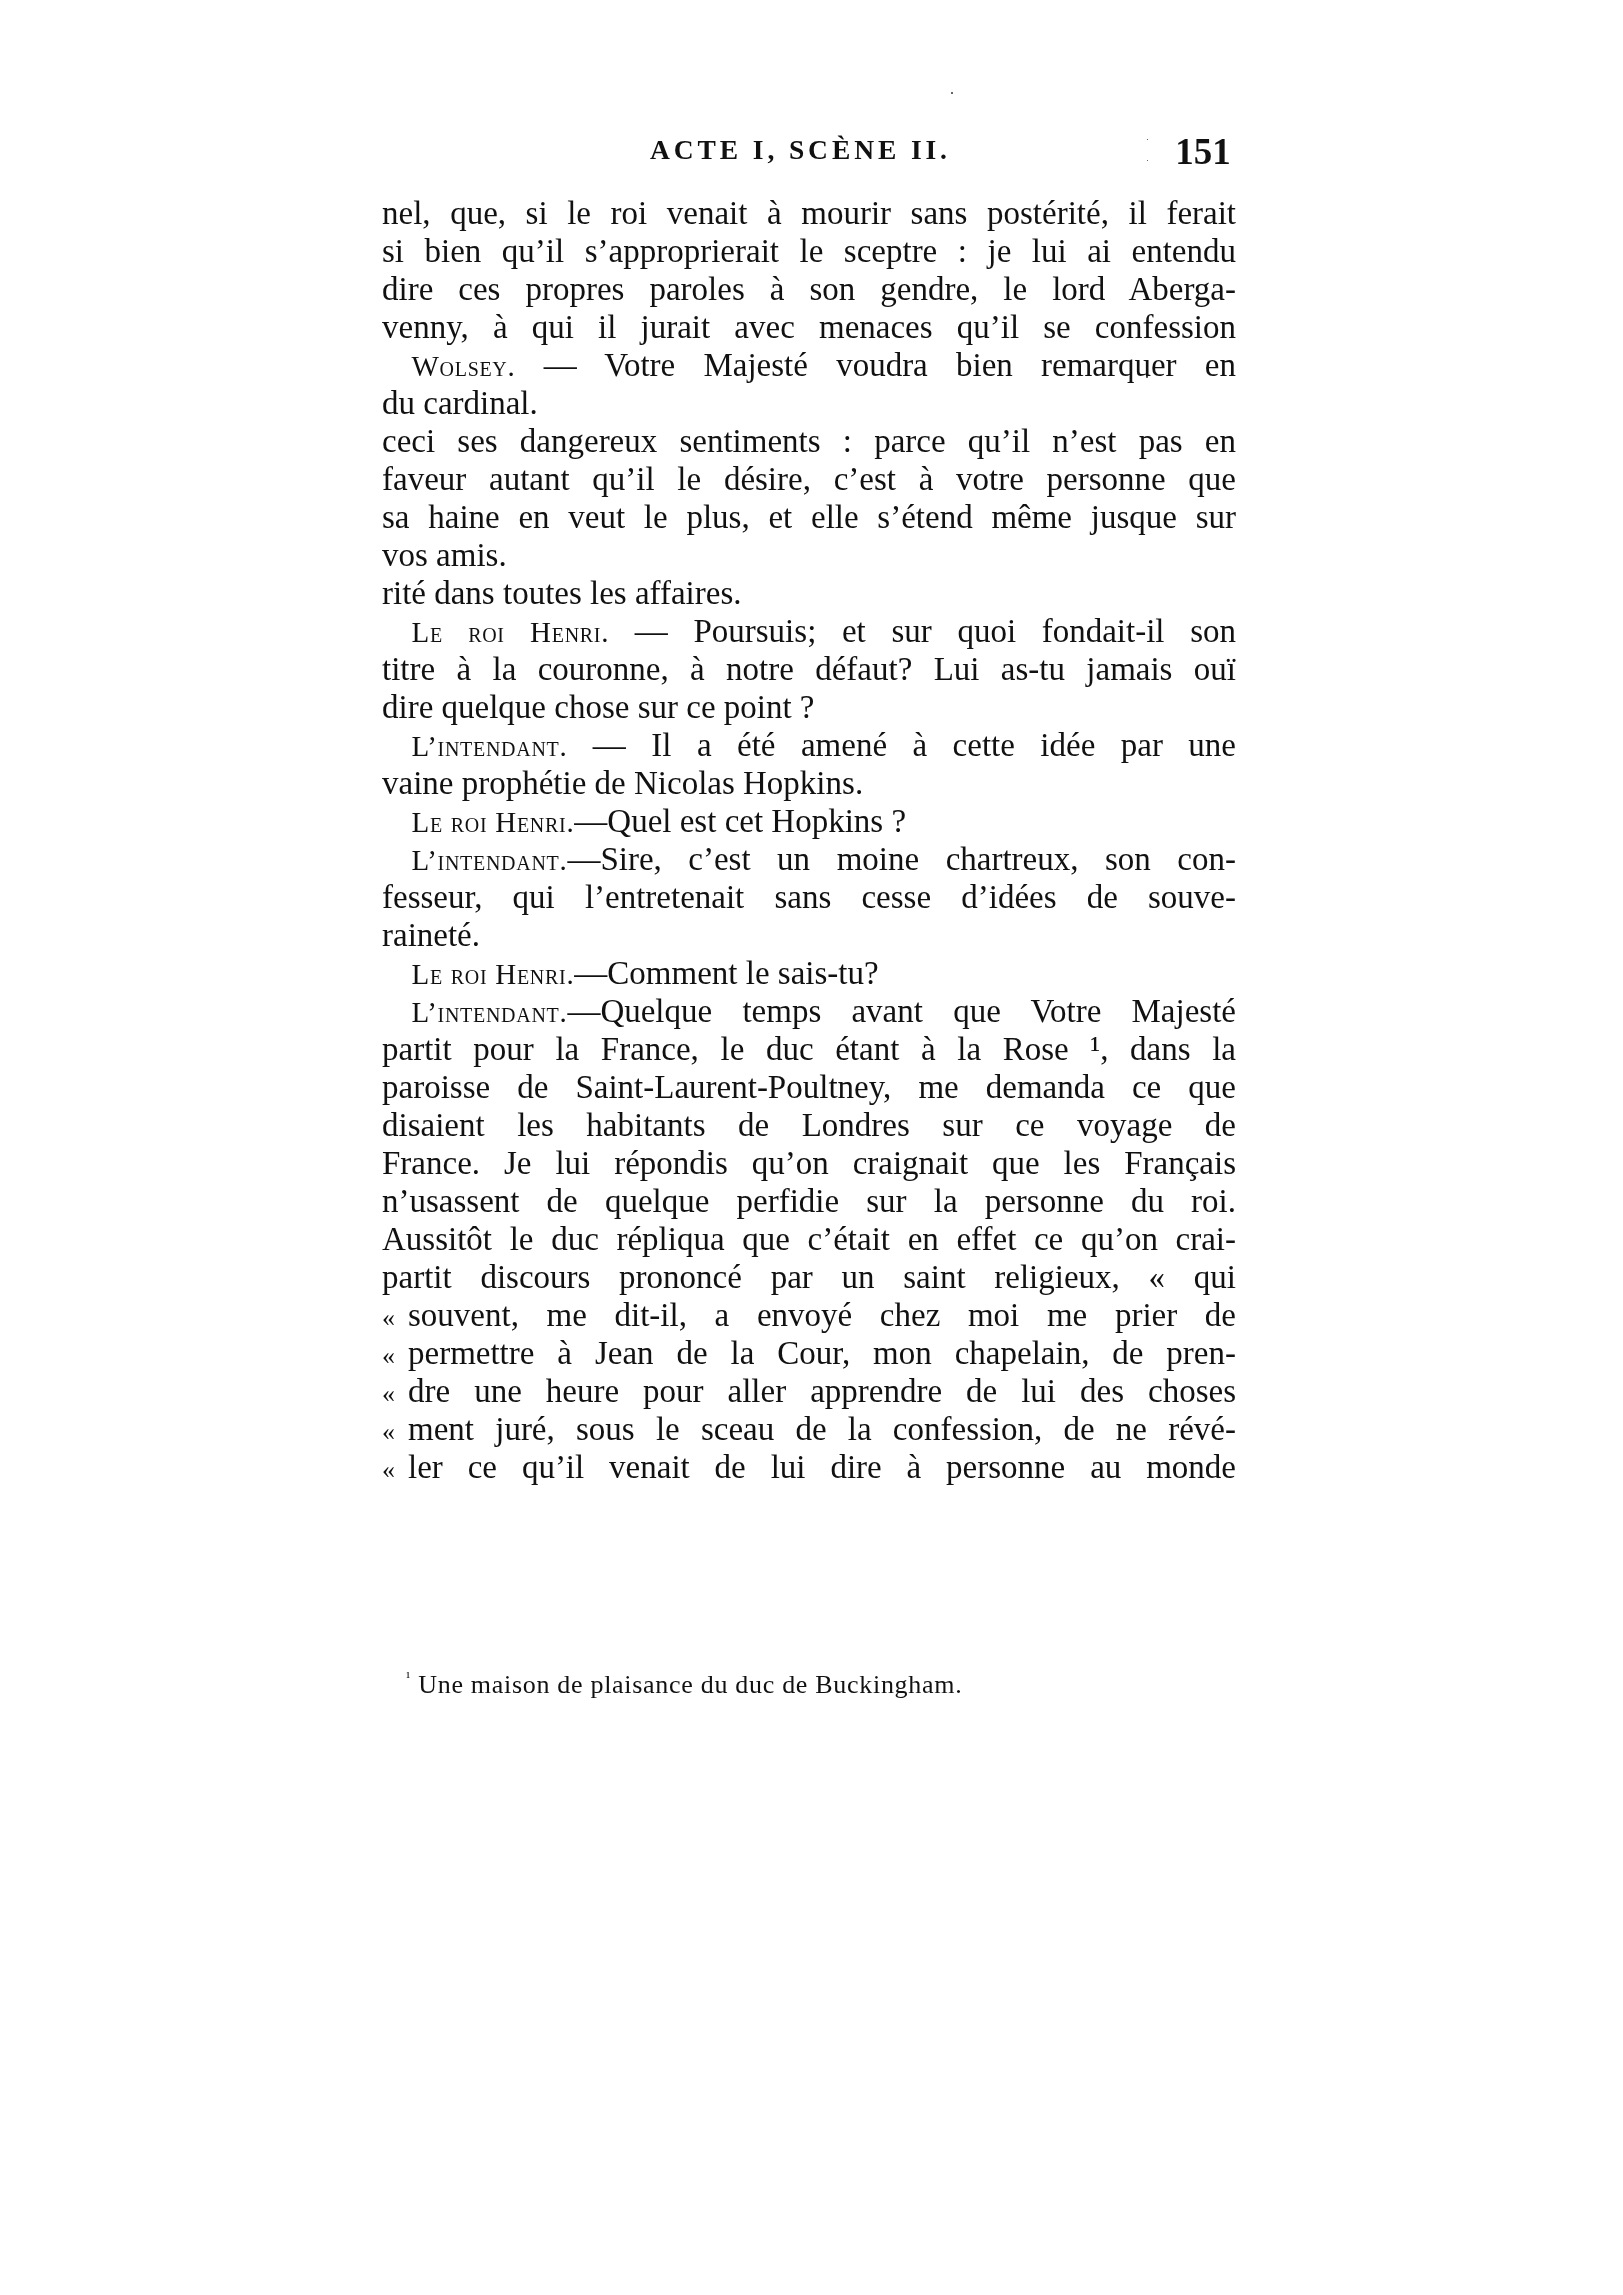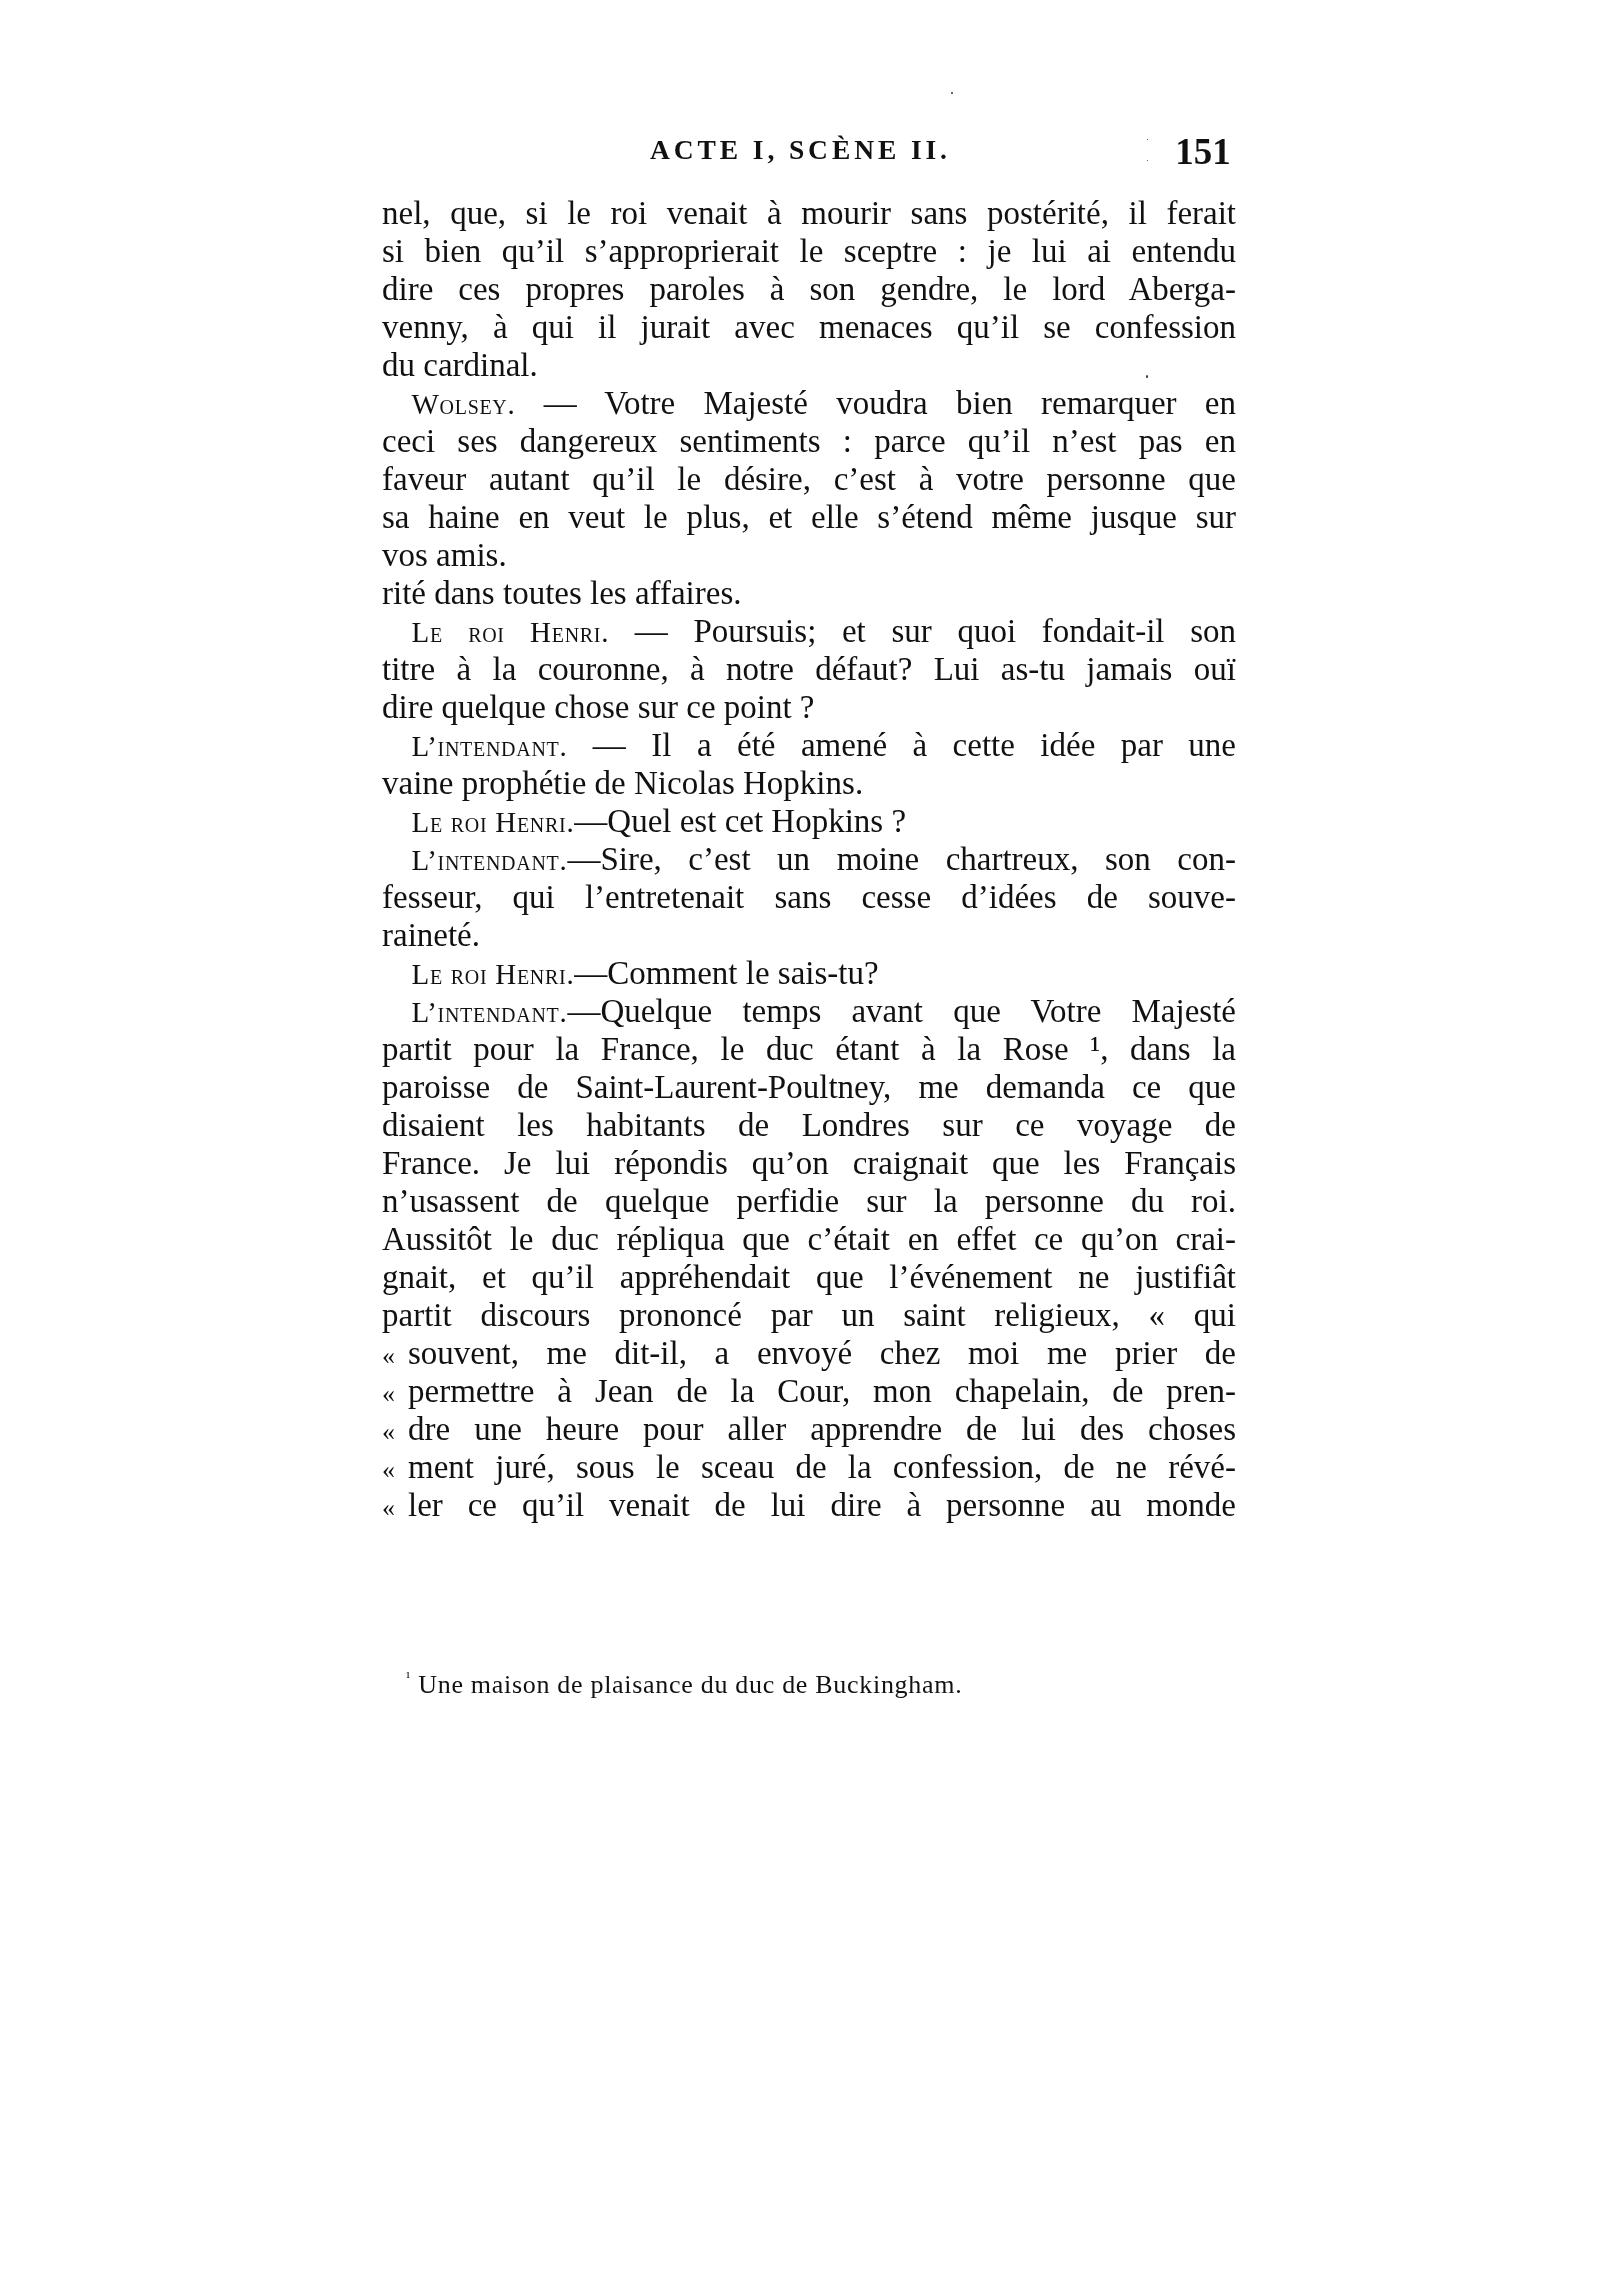--- a/index.html
+++ b/index.html
@@ -117,22 +117,22 @@
   <span class="speck" style="left:951px; top:92px;"></span>
   <span class="speck" style="left:1147px; top:139px; width:1.3px; height:1.3px;"></span>
   <span class="speck" style="left:1147px; top:160px; width:1.3px; height:1.3px;"></span>
   <span class="speck" style="left:1146px; top:375px; width:2px; height:3.3px;"></span>
 
   <div class="body-text" id="body-text">
       <div class="line"><span>nel, que, si le roi venait à mourir sans postérité, il ferait</span></div>
       <div class="line"><span>si bien qu’il s’approprierait le sceptre : je lui ai entendu</span></div>
       <div class="line"><span>dire ces propres paroles à son gendre, le lord Aberga-</span></div>
       <div class="line"><span>venny, à qui il jurait avec menaces qu’il se confession</span></div>
+      <div class="line indent"><span class="speaker">Wolsey.</span><span> — Votre Majesté voudra bien remarquer en</span></div>
       <div class="line last"><span>du cardinal.</span></div>
-      <div class="line indent"><span class="speaker">Wolsey.</span><span> — Votre Majesté voudra bien remarquer en</span></div>
       <div class="line"><span>ceci ses dangereux sentiments : parce qu’il n’est pas en</span></div>
       <div class="line"><span>faveur autant qu’il le désire, c’est à votre personne que</span></div>
       <div class="line"><span>sa haine en veut le plus, et elle s’étend même jusque sur</span></div>
       <div class="line last"><span>vos amis.</span></div>
       <div class="line last"><span>rité dans toutes les affaires.</span></div>
       <div class="line indent"><span class="speaker">Le roi Henri.</span><span> — Poursuis; et sur quoi fondait-il son</span></div>
       <div class="line"><span>titre à la couronne, à notre défaut? Lui as-tu jamais ouï</span></div>
       <div class="line last"><span>dire quelque chose sur ce point ?</span></div>
       <div class="line indent"><span class="speaker">L’intendant.</span><span> — Il a été amené à cette idée par une</span></div>
       <div class="line last"><span>vaine prophétie de Nicolas Hopkins.</span></div>
@@ -141,21 +141,20 @@
       <div class="line"><span>fesseur, qui l’entretenait sans cesse d’idées de souve-</span></div>
       <div class="line last"><span>raineté.</span></div>
       <div class="line indent last"><span class="speaker">Le roi Henri.</span><span>—Comment le sais-tu?</span></div>
       <div class="line indent"><span class="speaker">L’intendant.</span><span>—Quelque temps avant que Votre Majesté</span></div>
       <div class="line"><span>partit pour la France, le duc étant à la Rose ¹, dans la</span></div>
       <div class="line"><span>paroisse de Saint-Laurent-Poultney, me demanda ce que</span></div>
       <div class="line"><span>disaient les habitants de Londres sur ce voyage de</span></div>
       <div class="line"><span>France. Je lui répondis qu’on craignait que les Français</span></div>
       <div class="line"><span>n’usassent de quelque perfidie sur la personne du roi.</span></div>
       <div class="line"><span>Aussitôt le duc répliqua que c’était en effet ce qu’on crai-</span></div>
-      <div class="line"><span>gnait, et qu’il appréhendait que l’événement ne justifiât</span></div>
       <div class="line"><span>partit discours prononcé par un saint religieux, « qui</span></div>
       <div class="line quote"><span class="quote-mark">«</span><span>souvent, me dit-il, a envoyé chez moi me prier de</span></div>
       <div class="line quote"><span class="quote-mark">«</span><span>permettre à Jean de la Cour, mon chapelain, de pren-</span></div>
       <div class="line quote"><span class="quote-mark">«</span><span>dre une heure pour aller apprendre de lui des choses</span></div>
       <div class="line quote"><span class="quote-mark">«</span><span>ment juré, sous le sceau de la confession, de ne révé-</span></div>
       <div class="line quote"><span class="quote-mark">«</span><span>ler ce qu’il venait de lui dire à personne au monde</span></div>
     </div>
 
   <div class="footnote">
     <sup>¹</sup>

